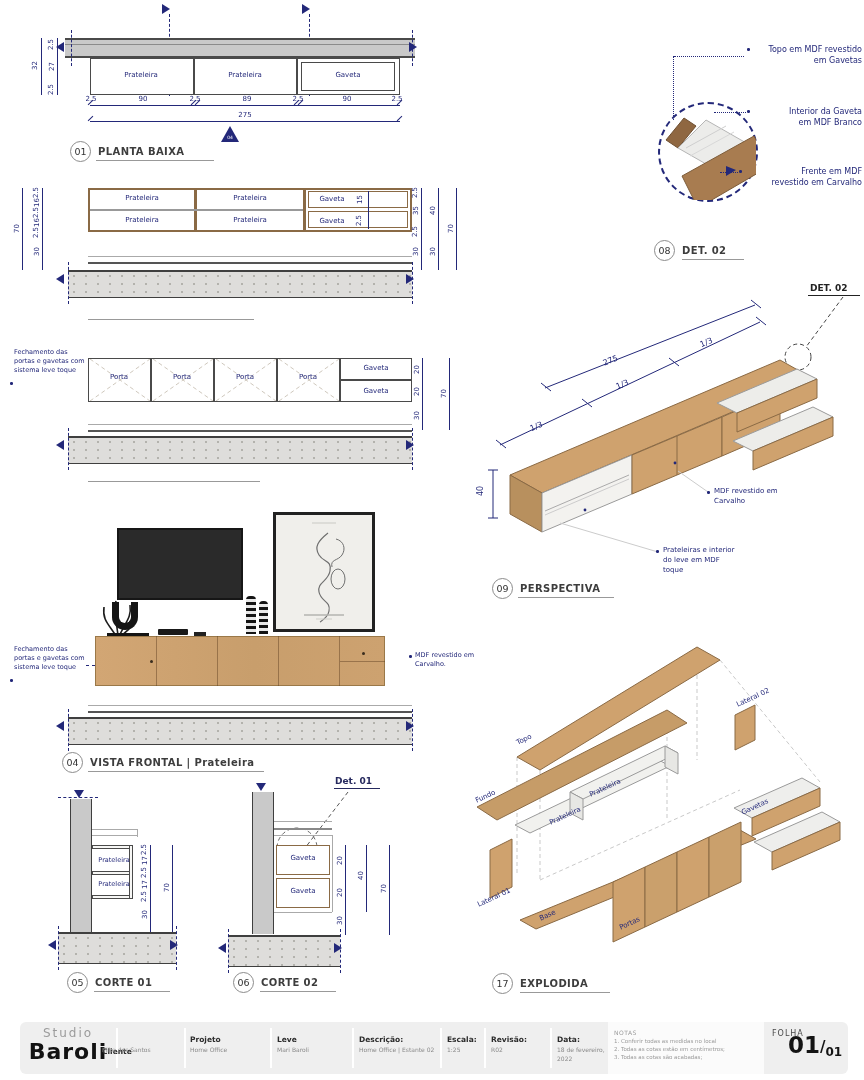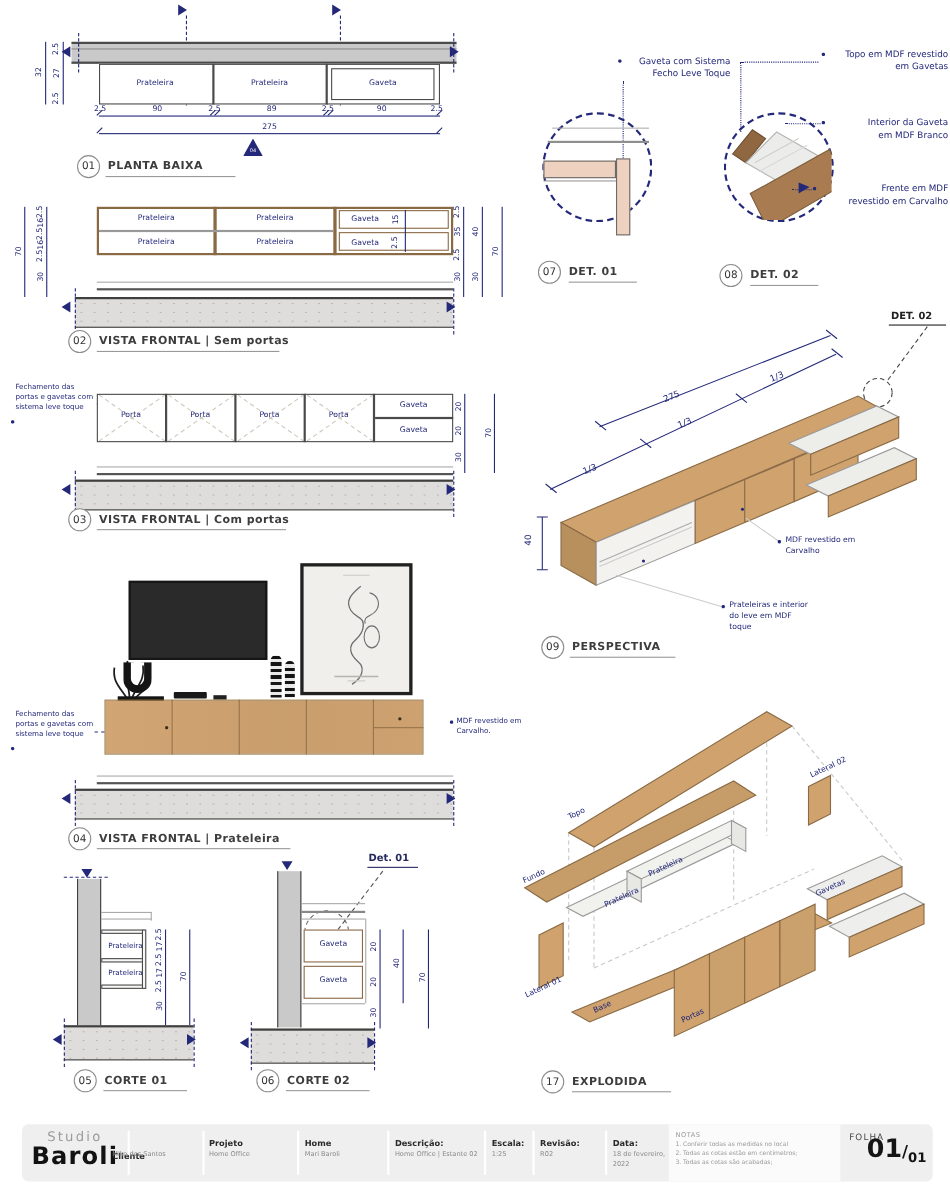--- a/index.html
+++ b/index.html
@@ -131,24 +131,20 @@
     <div class="nl" style="left:421px;top:18px;width:1px;height:82px"></div>
     <div class="dim vd" style="left:410px;top:19px">2.5</div>
     <div class="dim vd" style="left:412px;top:37px">35</div>
     <div class="dim vd" style="left:410px;top:58px">2.5</div>
     <div class="dim vd" style="left:412px;top:78px">30</div>
     <div class="nl" style="left:438px;top:18px;width:1px;height:82px"></div>
     <div class="dim vd" style="left:429px;top:37px">40</div>
     <div class="dim vd" style="left:429px;top:78px">30</div>
     <div class="nl" style="left:456px;top:18px;width:1px;height:82px"></div>
     <div class="dim vd" style="left:447px;top:55px">70</div>
-    <div class="ttl" style="left:62px;top:130px">
-      <div class="tcirc">02</div>
-      <div class="ttext">VISTA FRONTAL | Sem portas</div>
-    </div>
     <div class="tline" style="left:88px;top:149px;width:166px"></div>
   </div>
 
   <div class="abs" style="left:0;top:340px;width:470px;height:155px">
     <div class="note" style="left:14px;top:8px">
       <div>Fechamento das</div>
       <div>portas e gavetas com</div>
       <div>sistema leve toque</div>
     </div>
     <div class="bullet" style="left:10px;top:42px"></div>
@@ -188,24 +184,20 @@
     <div class="dim vd" style="left:413px;top:72px">30</div>
     <div class="nl" style="left:449px;top:18px;width:1px;height:72px"></div>
     <div class="dim vd" style="left:440px;top:50px">70</div>
     <div class="abs" style="left:88px;top:84px;width:324px;height:1px;background:#aaa"></div>
     <div class="abs" style="left:88px;top:90px;width:324px;height:2px;background:#555"></div>
     <div class="concrete" style="left:68px;top:96px;width:344px;height:28px"></div>
     <div class="dashv" style="left:68px;top:88px;height:42px"></div>
     <div class="dashv" style="left:412px;top:88px;height:42px"></div>
     <div class="arr l" style="left:56px;top:100px"></div>
     <div class="arr r" style="left:406px;top:100px"></div>
-    <div class="ttl" style="left:62px;top:122px">
-      <div class="tcirc">03</div>
-      <div class="ttext">VISTA FRONTAL | Com portas</div>
-    </div>
     <div class="tline" style="left:88px;top:141px;width:172px"></div>
   </div>
 
   <div class="abs" style="left:0;top:495px;width:470px;height:285px">
     <div class="abs" style="left:273px;top:17px;width:102px;height:120px;border:3px solid #212121;background:#f0efeb">
       <svg width="96" height="114" style="position:absolute;left:0;top:0">
         <path d="M52 18 c-10 8 -14 14 -9 22 c5 8 13 5 11 16 c-2 11 -13 11 -11 21 c2 10 12 9 10 19 c-1 6 -6 9 -9 11" fill="none" stroke="#6f6f6f" stroke-width="1.2"></path>
         <path d="M60 24 c8 2 10 10 6 16 c-4 6 -12 4 -10 12" fill="none" stroke="#6f6f6f" stroke-width="1"></path>
         <ellipse cx="62" cy="64" rx="7" ry="10" fill="none" stroke="#6f6f6f" stroke-width="1"></ellipse>
         <line x1="36" y1="8" x2="60" y2="8" stroke="#c9c9c4" stroke-width="1"></line>
@@ -322,39 +314,20 @@
     <div class="dashv" style="left:130px;top:159px;height:44px"></div>
     <div class="arr l" style="left:8px;top:173px"></div>
     <div class="arr r" style="left:124px;top:173px"></div>
     <div class="ttl" style="left:23px;top:202px">
       <div class="tcirc">06</div>
       <div class="ttext">CORTE 02</div>
     </div>
     <div class="tline" style="left:50px;top:221px;width:76px"></div>
   </div>
 
-  <div class="abs" style="left:470px;top:0;width:200px;height:270px">
-    <div class="note" style="left:98px;top:50px;font-size:8px;text-align:right;width:96px">
-      <div>Gaveta com Sistema</div>
-      <div>Fecho Leve Toque</div>
-    </div>
-    <div class="bullet" style="left:92px;top:54px"></div>
-    <div class="abs" style="left:96px;top:74px;width:0;height:70px;border-left:1px dotted var(--navy)"></div>
-    <div class="detcircle" style="left:23px;top:102px;width:100px;height:100px"></div>
-    <div class="abs" style="left:32px;top:116px;width:88px;height:1px;background:#b0b0b0"></div>
-    <div class="abs" style="left:28px;top:128px;width:92px;height:2px;background:#8f8f8f"></div>
-    <div class="detboard" style="left:24px;top:146px;width:66px;height:16px"></div>
-    <div class="abs" style="left:24px;top:164px;width:66px;height:1px;background:#999"></div>
-    <div class="detboard" style="left:90px;top:144px;width:13px;height:70px"></div>
-    <div class="ttl" style="left:19px;top:237px">
-      <div class="tcirc">07</div>
-      <div class="ttext">DET. 01</div>
-    </div>
-    <div class="tline" style="left:47px;top:256px;width:62px"></div>
-  </div>
 
   <div class="abs" style="left:640px;top:0;width:224px;height:270px">
     <div class="detcircle" style="left:18px;top:102px;width:100px;height:100px"></div>
     <svg class="abs" style="left:20px;top:104px" width="96" height="96">
       <polygon points="6,36 24,14 36,22 18,44" fill="#8f6741" stroke="#6e4f31"></polygon>
       <polygon points="18,44 46,16 88,40 60,68" fill="#ececea" stroke="#b5b5b5"></polygon>
       <line x1="26" y1="44" x2="66" y2="22" stroke="#cfcfcf"></line>
       <line x1="30" y1="52" x2="74" y2="28" stroke="#d8d8d8"></line>
       <polygon points="22,72 94,32 110,62 38,104" fill="#a87c50" stroke="#7d5c3a"></polygon>
       <polygon points="66,62 76,66 66,72" fill="#232879"></polygon>
@@ -489,21 +462,21 @@
       <div style="font-size:12px;color:#9b9b9b;letter-spacing:2px">Studio</div>
       <div style="font-size:22px;font-weight:bold;color:#121212;letter-spacing:1px;line-height:1.1">Baroli</div>
     </div>
     <div class="tb-sep" style="left:96px;top:6px;height:40px"></div>
     <div class="tb-label" style="left:82px;top:25px">Cliente</div>
     <div class="tb-value" style="left:82px;top:23px">Mike dos Santos</div>
     <div class="tb-sep" style="left:164px;top:6px;height:40px"></div>
     <div class="tb-label" style="left:170px;top:13px">Projeto</div>
     <div class="tb-value" style="left:170px;top:23px">Home Office</div>
     <div class="tb-sep" style="left:250px;top:6px;height:40px"></div>
-    <div class="tb-label" style="left:257px;top:13px">Home</div>
+    <div class="tb-label" style="left:257px;top:13px">Leve</div>
     <div class="tb-value" style="left:257px;top:23px">Mari Baroli</div>
     <div class="tb-sep" style="left:332px;top:6px;height:40px"></div>
     <div class="tb-label" style="left:339px;top:13px">Descrição:</div>
     <div class="tb-value" style="left:339px;top:23px">Home Office | Estante 02</div>
     <div class="tb-sep" style="left:420px;top:6px;height:40px"></div>
     <div class="tb-label" style="left:427px;top:13px">Escala:</div>
     <div class="tb-value" style="left:427px;top:23px">1:25</div>
     <div class="tb-sep" style="left:464px;top:6px;height:40px"></div>
     <div class="tb-label" style="left:471px;top:13px">Revisão:</div>
     <div class="tb-value" style="left:471px;top:23px">R02</div>

